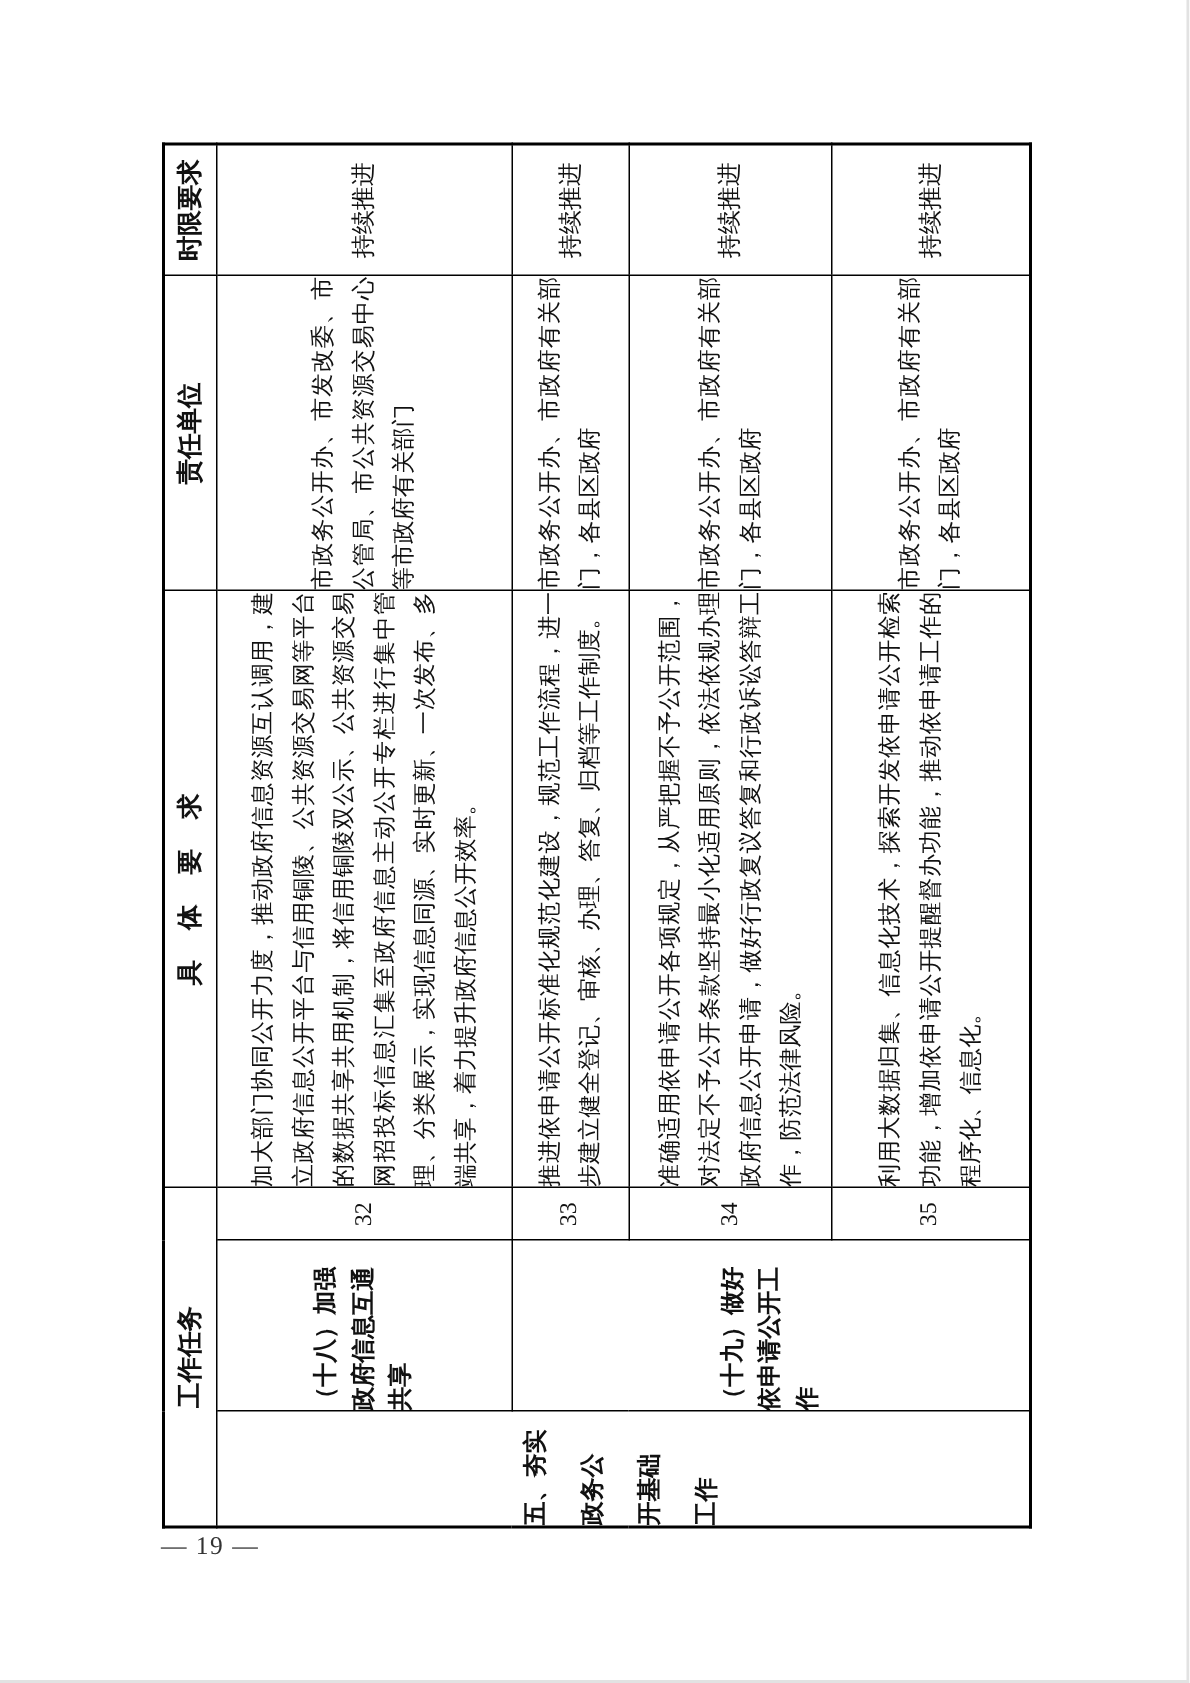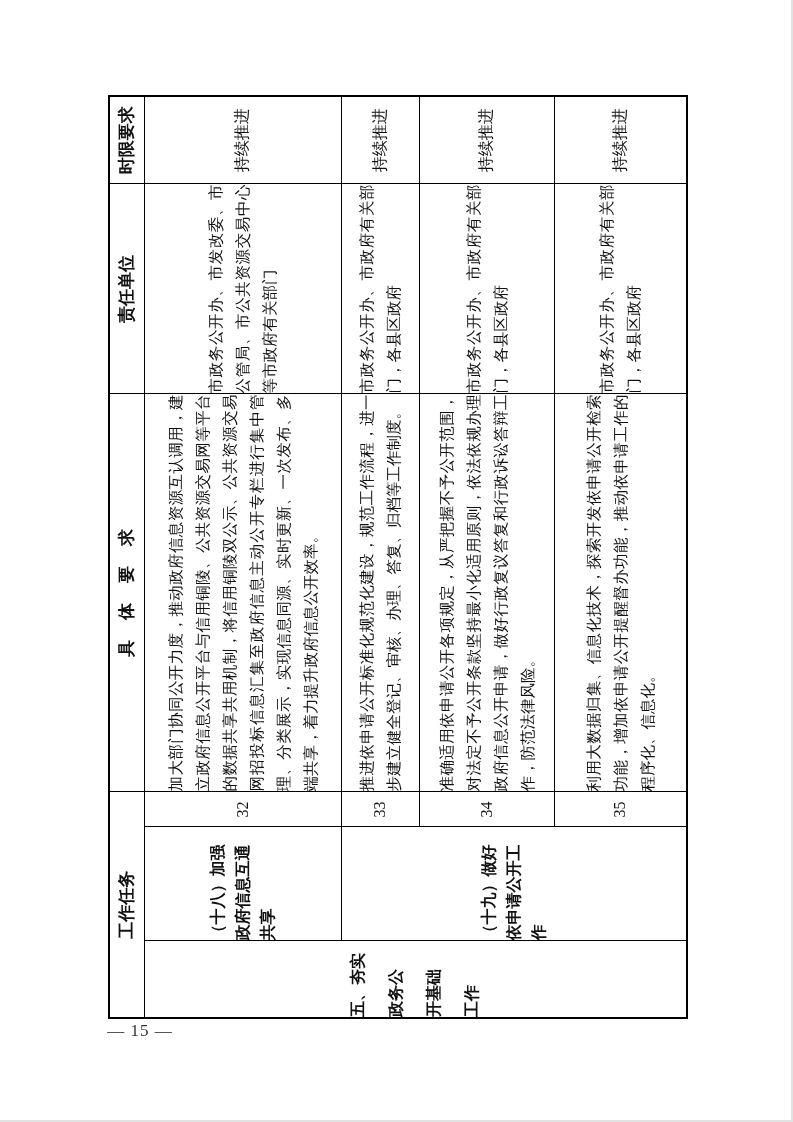--- a/index.html
+++ b/index.html
@@ -165,15 +165,15 @@
       <tr class="r-35">
         <td class="num">35</td>
         <td class="req">利用大数据归集、信息化技术，探索开发依申请公开检索功能，增加依申请公开提醒督办功能，推动依申请工作的程序化、信息化。</td>
         <td class="unit">市政务公开办、市政府有关部门，各县区政府</td>
         <td class="time">持续推进</td>
       </tr>
     </tbody>
       </table>
   </div>
 
-  <div class="page-num">— 15 —</div>
+  <div class="page-num">— 19 —</div>
 
 </div>
 
 </body></html>

